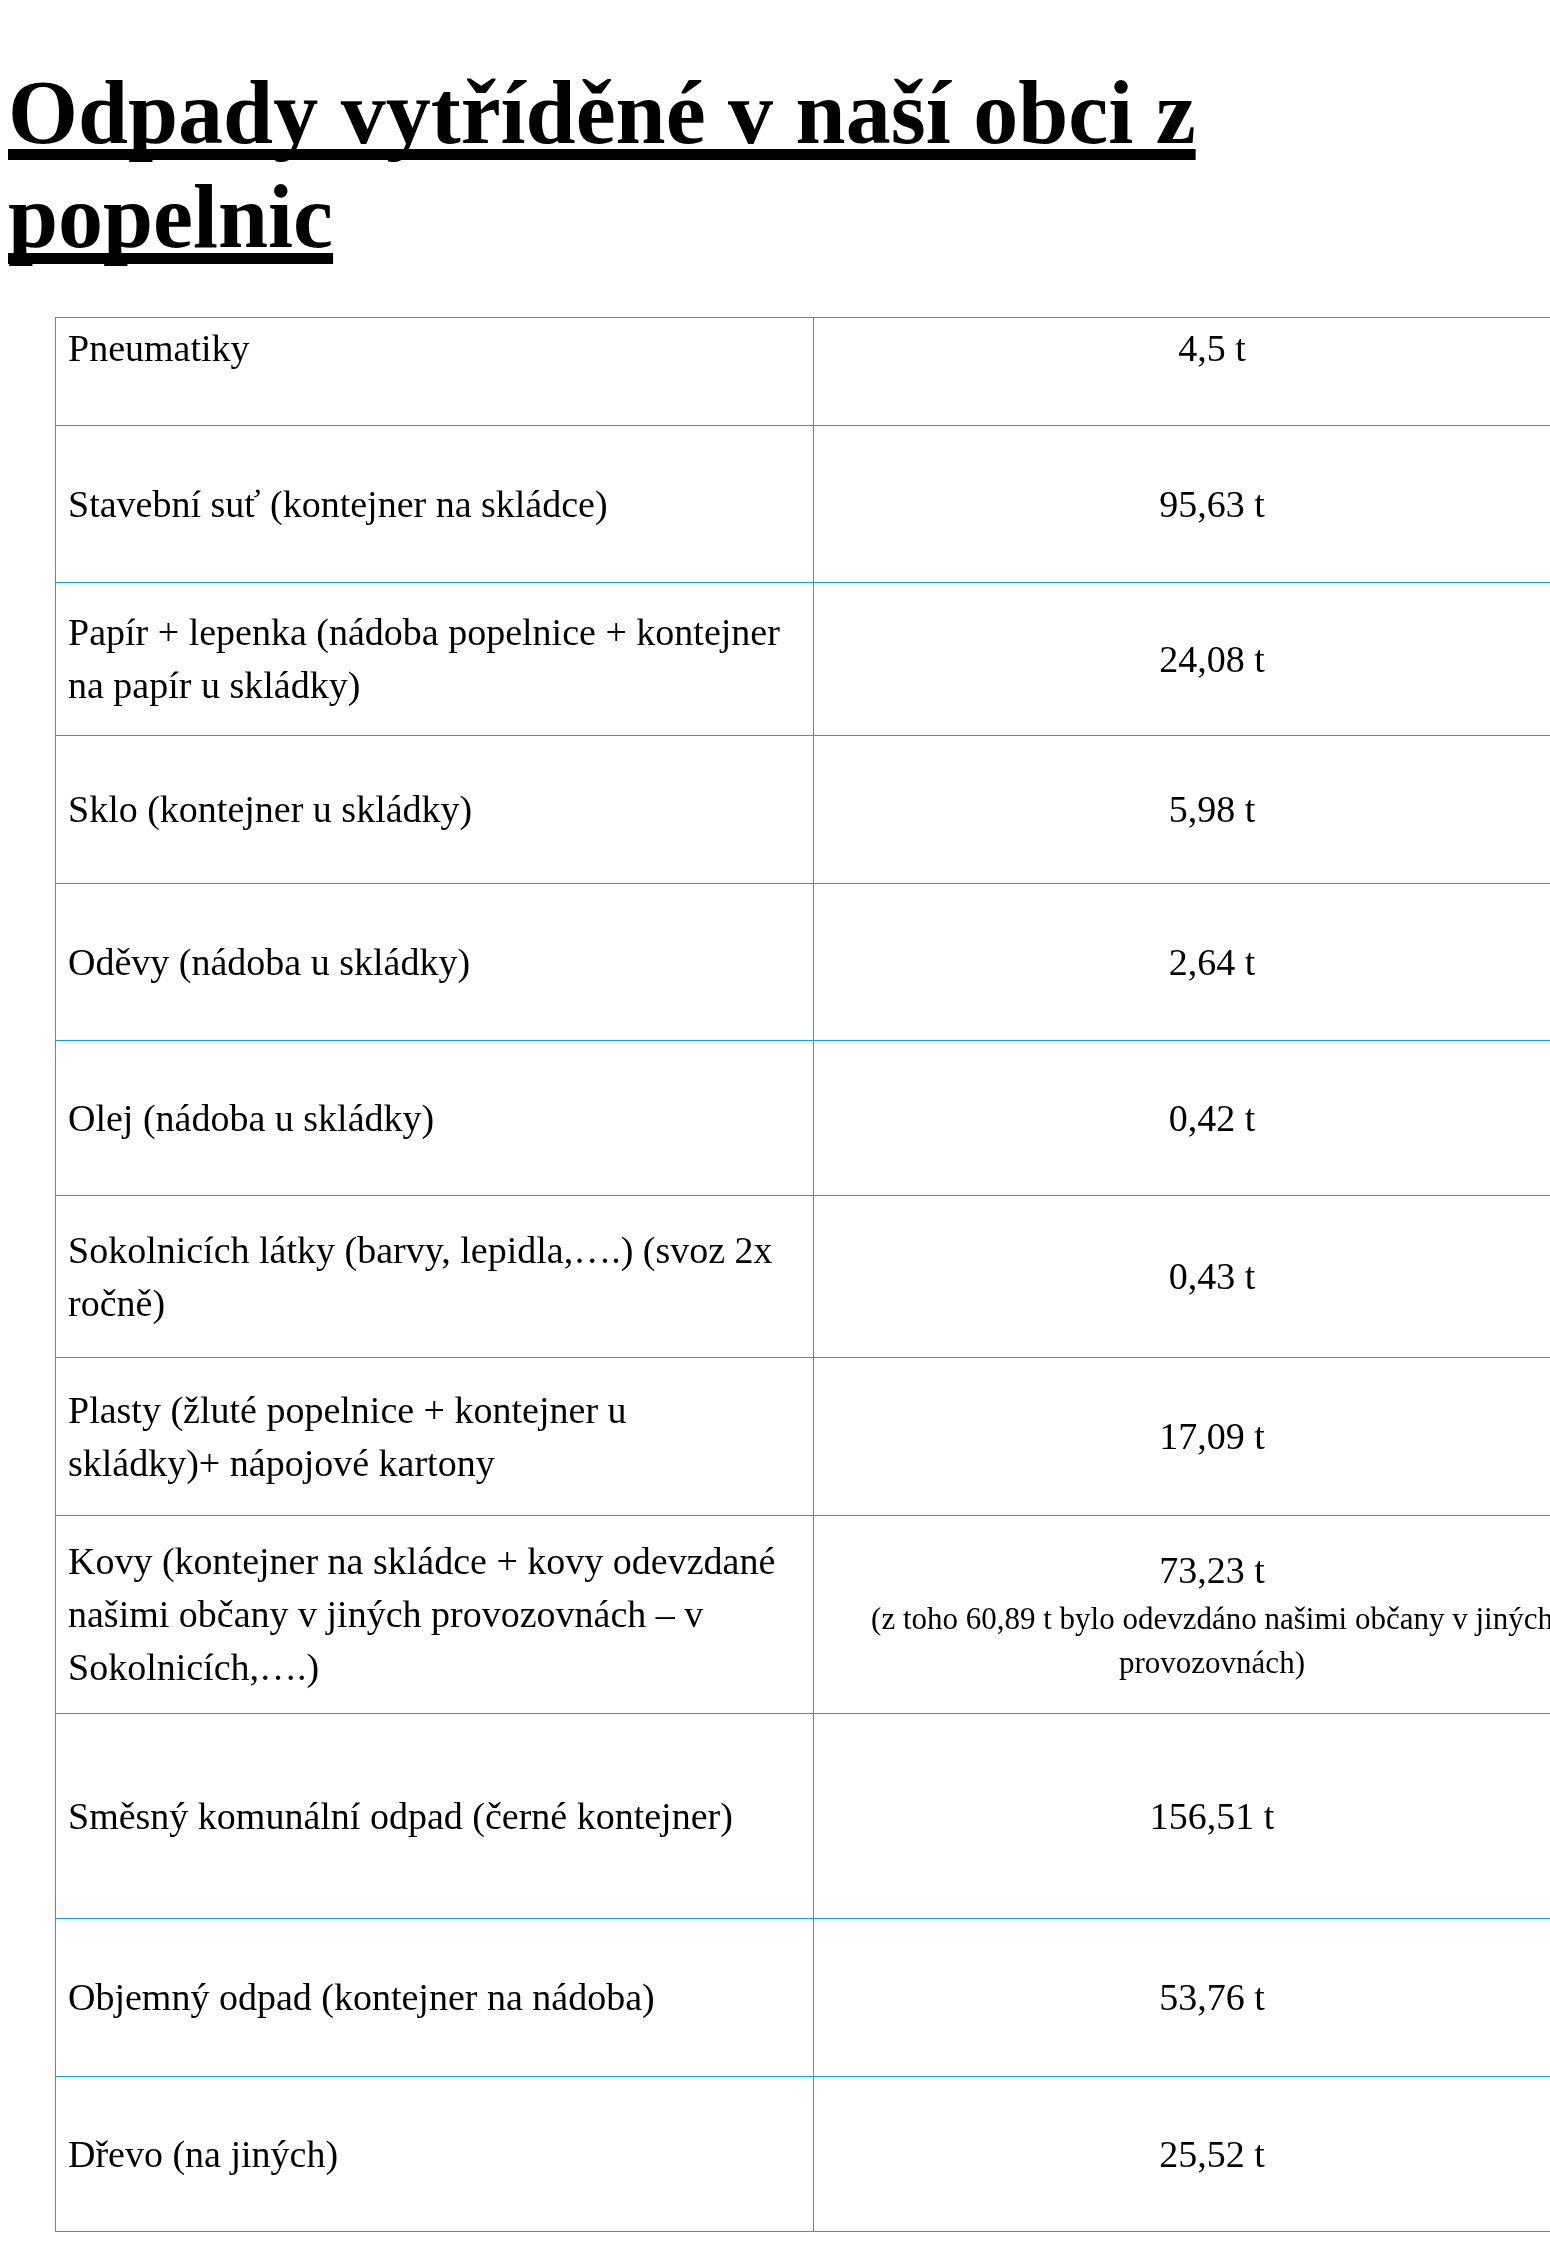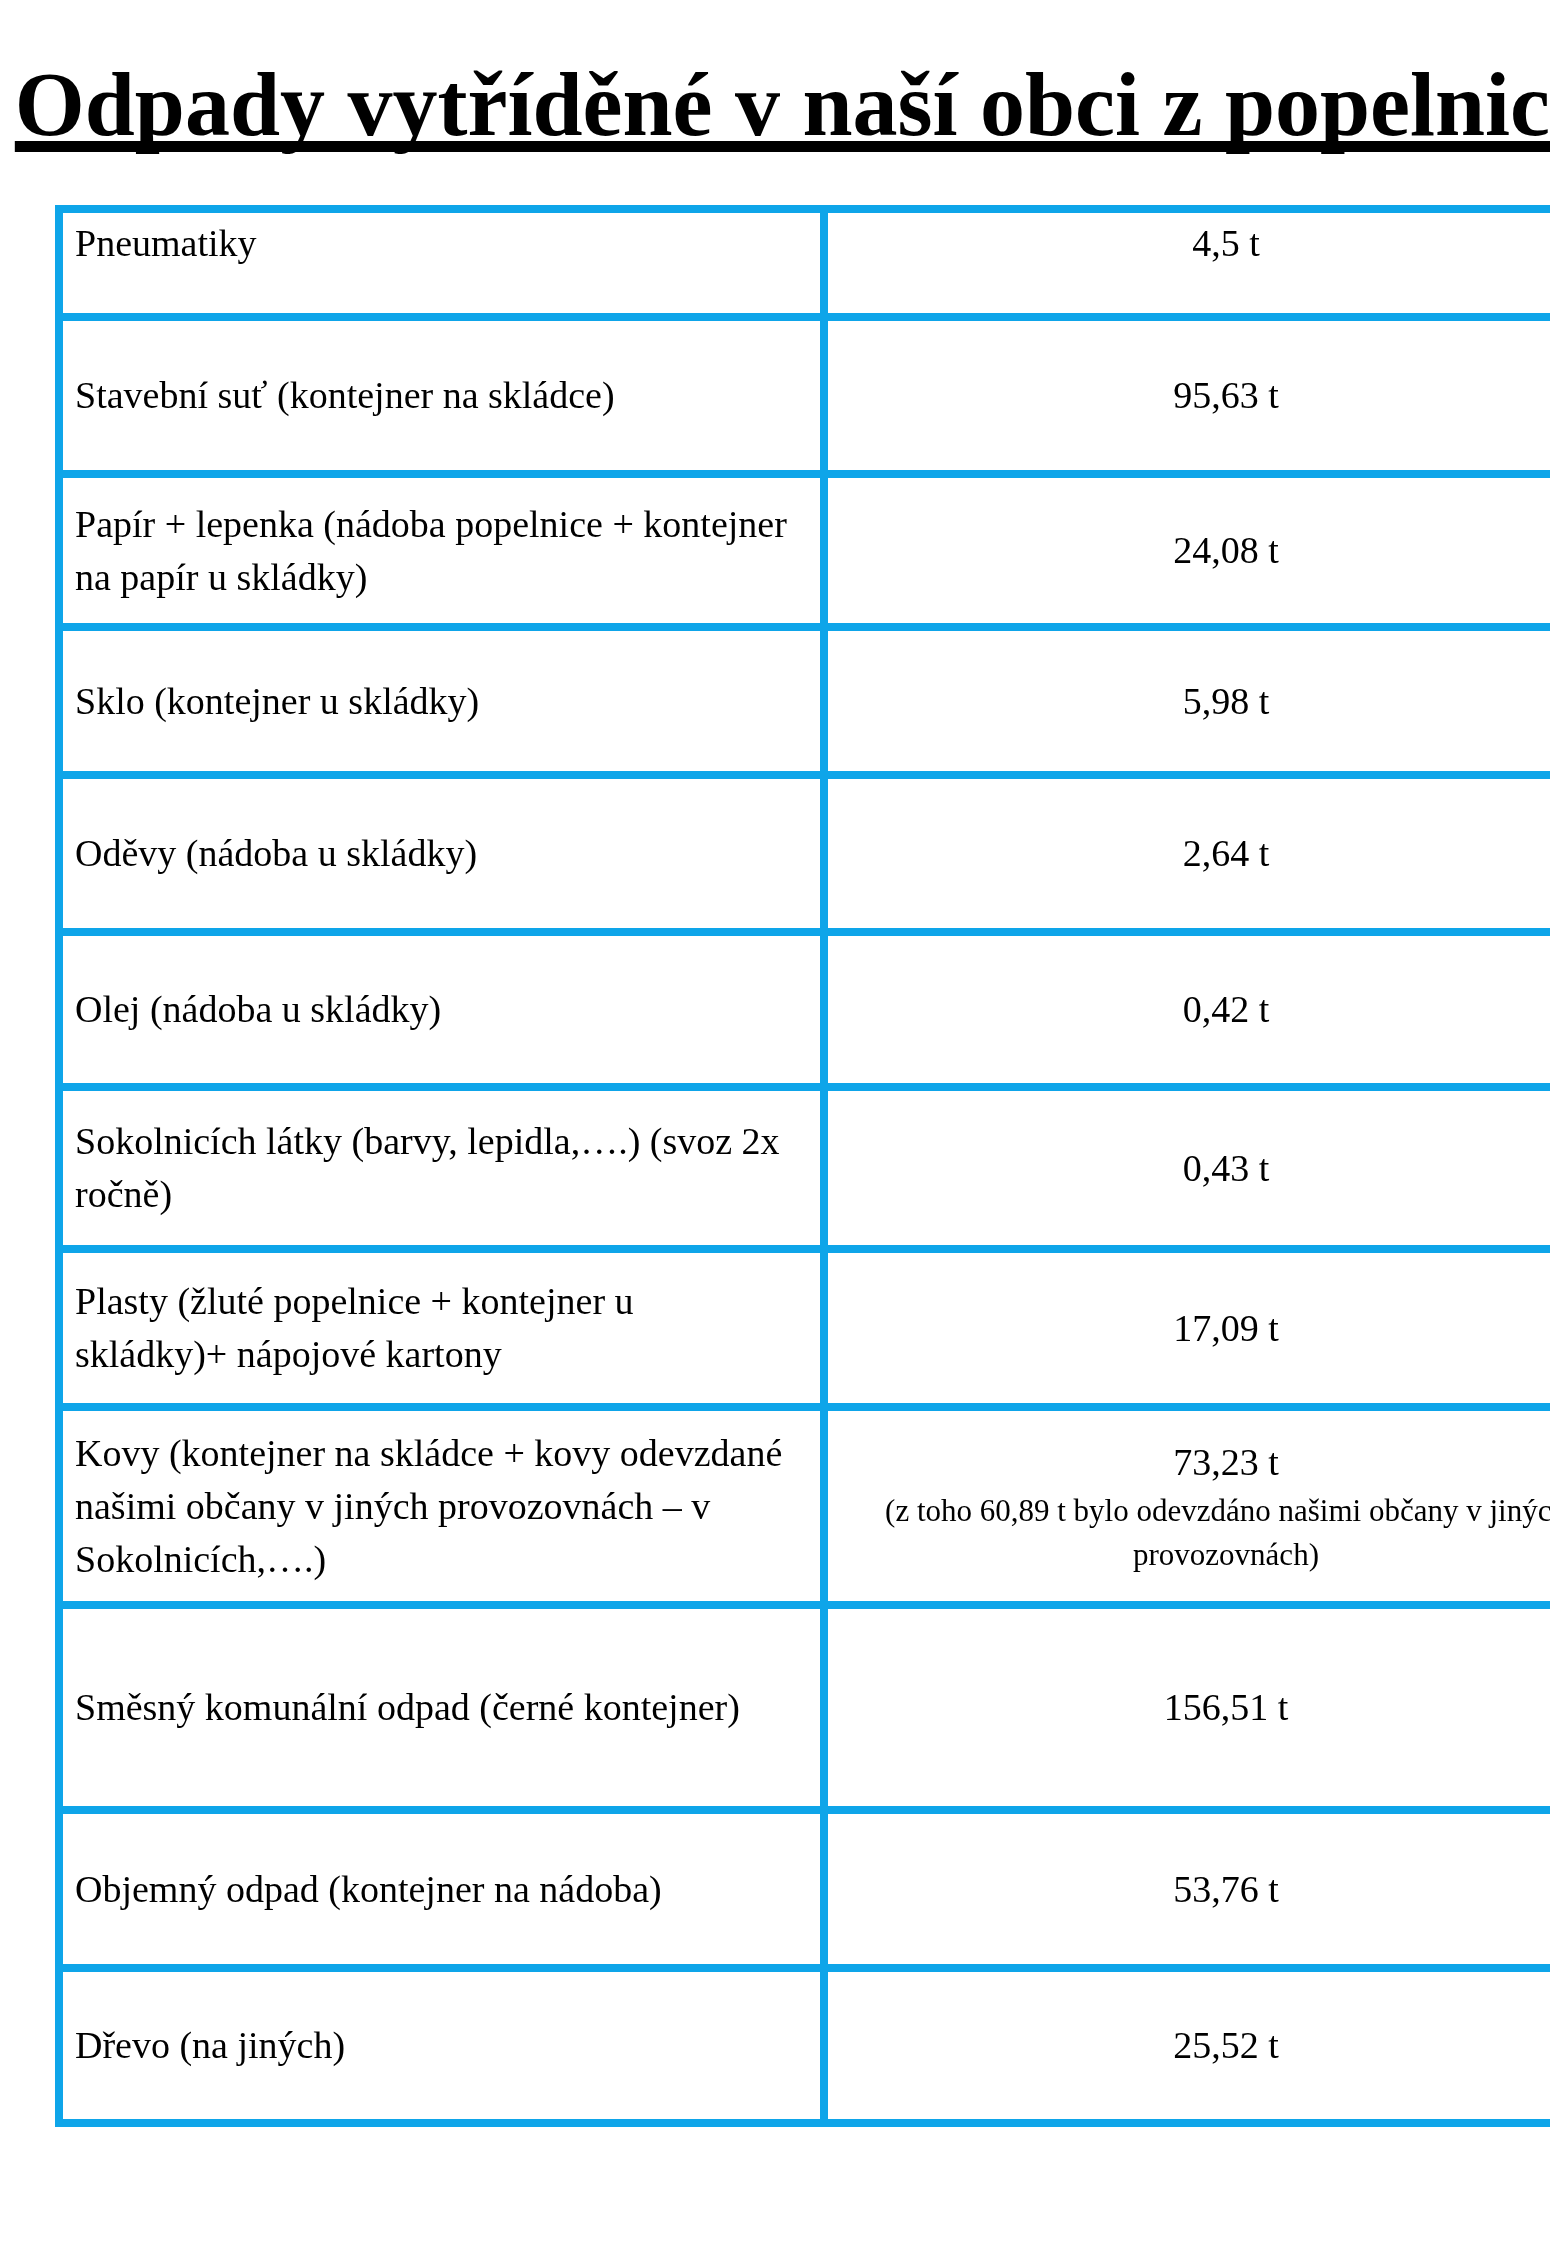--- a/index.html
+++ b/index.html
@@ -13,43 +13,43 @@
     font-family: "Liberation Serif", serif;
     color: #000000;
     overflow: hidden;
   }
   .page {
     width: 1550px;
     height: 2262px;
     background: #ffffff;
   }
   h1.title {
-    margin: 0;
+    margin: 8px;
     padding-top: 53px;
-    text-align: right;
+    text-align: left;
     font-size: 90px;
     font-weight: bold;
     line-height: 104px;
     letter-spacing: 0px;
   }
   .tline {
     text-decoration: underline;
     text-decoration-thickness: 11px;
     text-underline-offset: 6px;
     text-decoration-skip-ink: none;
   }
   table.waste-table {
     border-collapse: collapse;
     table-layout: fixed;
     margin-left: 55px;
     margin-top: 48px;
     width: 1453px;
   }
   td {
-    border: 8px solid #0ea5e9;
+    border: 1px solid #0ea5e9;
     font-size: 38px;
     line-height: 53px;
     vertical-align: middle;
     padding: 13px;
     overflow: hidden;
   }
   td.label {
     width: 717px;
     text-align: left;
     padding-left: 12px;

